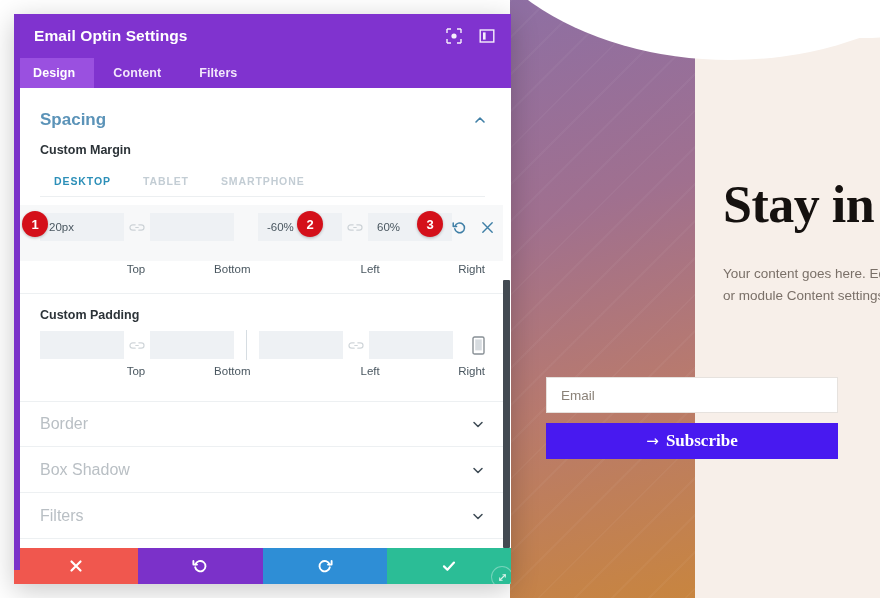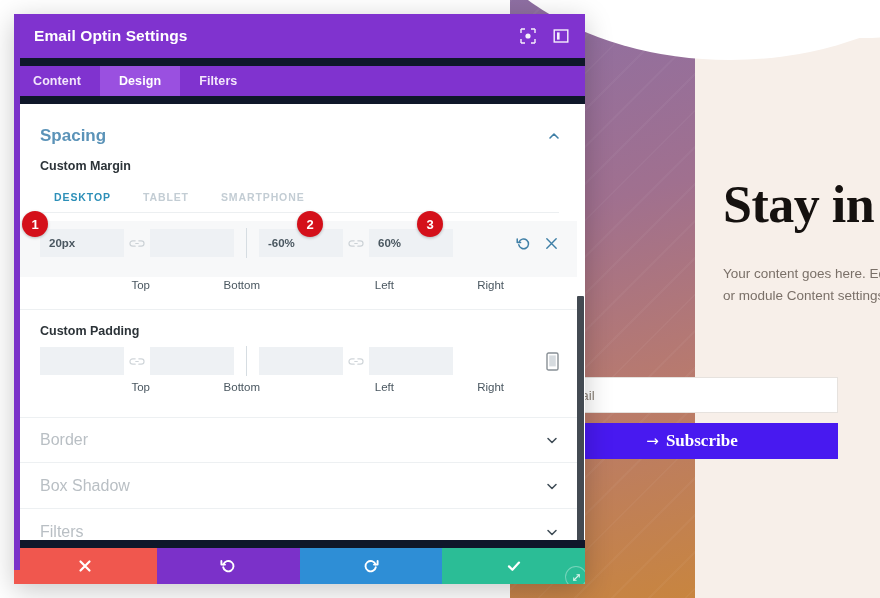--- a/index.html
+++ b/index.html
@@ -52,23 +52,23 @@
     position:absolute; left:546px; top:423px; width:292px; height:36px;
     background:#4819f0; color:#ffffff;
     display:flex; align-items:center; justify-content:center; gap:7px;
     font-family:"Liberation Serif", serif; font-weight:700; font-size:17px;
     cursor:pointer;
   }
   .subscribe-arrow { font-family:"DejaVu Sans", sans-serif; font-weight:400; font-size:15px; }
 
   
   .modal {
-    position:absolute; left:14px; top:14px; width:571px; height:570px;
-    background:#0f172a; box-shadow:0 6px 26px rgba(0,0,0,0.22);
-    display:flex; flex-direction:column; overflow:hidden;gap:8px;
+    position:absolute; left:14px; top:14px; width:497px; height:570px;
+    background:#f9a8d4; box-shadow:0 6px 26px rgba(0,0,0,0.22);
+    display:flex; flex-direction:column; overflow:hidden;
   }
   .modal-leftbar { position:absolute; left:14px; top:14px; width:6px; height:556px; background:#7b32c9; z-index:6; }
 
   .modal-header {
     height:44px; background:#8033cf; display:flex; align-items:center;
     padding:0 16px 0 20px; flex:0 0 auto;
   }
   .modal-title { color:#ffffff; font-size:15.5px; font-weight:700; letter-spacing:0.1px; }
   .header-icons { margin-left:auto; display:flex; align-items:center; gap:17px; }
   .hicon { width:16px; height:16px; opacity:0.92; cursor:pointer; display:block; }
@@ -100,21 +100,21 @@
   }
   .resp-tab:first-child { padding-left:14px; }
   .resp-tab.active { color:#2c8fb8; }
 
   .inputs-row { position:relative; margin-top:8px; height:56px; background:#f7f8f9; }
   .inputs-inner { display:flex; align-items:center; height:38px; padding:0 26px; padding-top:6px; }
   .in-group { display:flex; align-items:center; }
   .in-box {
     width:84px; height:28px; background:#eef1f4;
     display:flex; align-items:center; padding:0 9px;
-    font-size:11.5px; color:#4a5760;font-weight:bold;
+    font-size:11.5px; color:#4a5760;
   }
   .in-box.empty { background:#eef1f4; }
   .link-ic { width:26px; display:flex; justify-content:center; align-items:center; opacity:0.55; }
   .divider-v { width:1px; height:30px; background:#d6dde2; margin:0 12px; }
   .row-actions { margin-left:auto; display:flex; align-items:center; gap:13px; }
   .act-ic { width:15px; height:15px; cursor:pointer; }
 
   .labels-row { display:flex; padding:0 26px; margin-top:2px; font-size:11.5px; color:#4a5760; }
   .lbl { width:110px; text-align:right; }
 
@@ -196,22 +196,22 @@
           <circle cx="8" cy="8" r="2.6" fill="#fff"></circle>
         </svg>
         <svg class="hicon" viewBox="0 0 16 16">
           <rect x="1.2" y="2" width="13.6" height="12" stroke="#fff" stroke-width="1.4" fill="none"></rect>
           <rect x="4" y="4.4" width="2.6" height="7.2" fill="#fff"></rect>
         </svg>
       </div>
     </div>
 
     <div class="tabs">
+      <div class="tab active">Design</div>
       <div class="tab">Content</div>
-      <div class="tab active">Design</div>
       <div class="tab">Filters</div>
     </div>
 
     <div class="modal-body">
 
       <div class="section-head">
         <div class="section-title">Spacing</div>
         <svg class="chev" viewBox="0 0 14 14">
           <path d="M3 9l4-4 4 4" stroke="#3f7fa6" stroke-width="1.6" fill="none" stroke-linecap="round" stroke-linejoin="round"></path>
         </svg>

